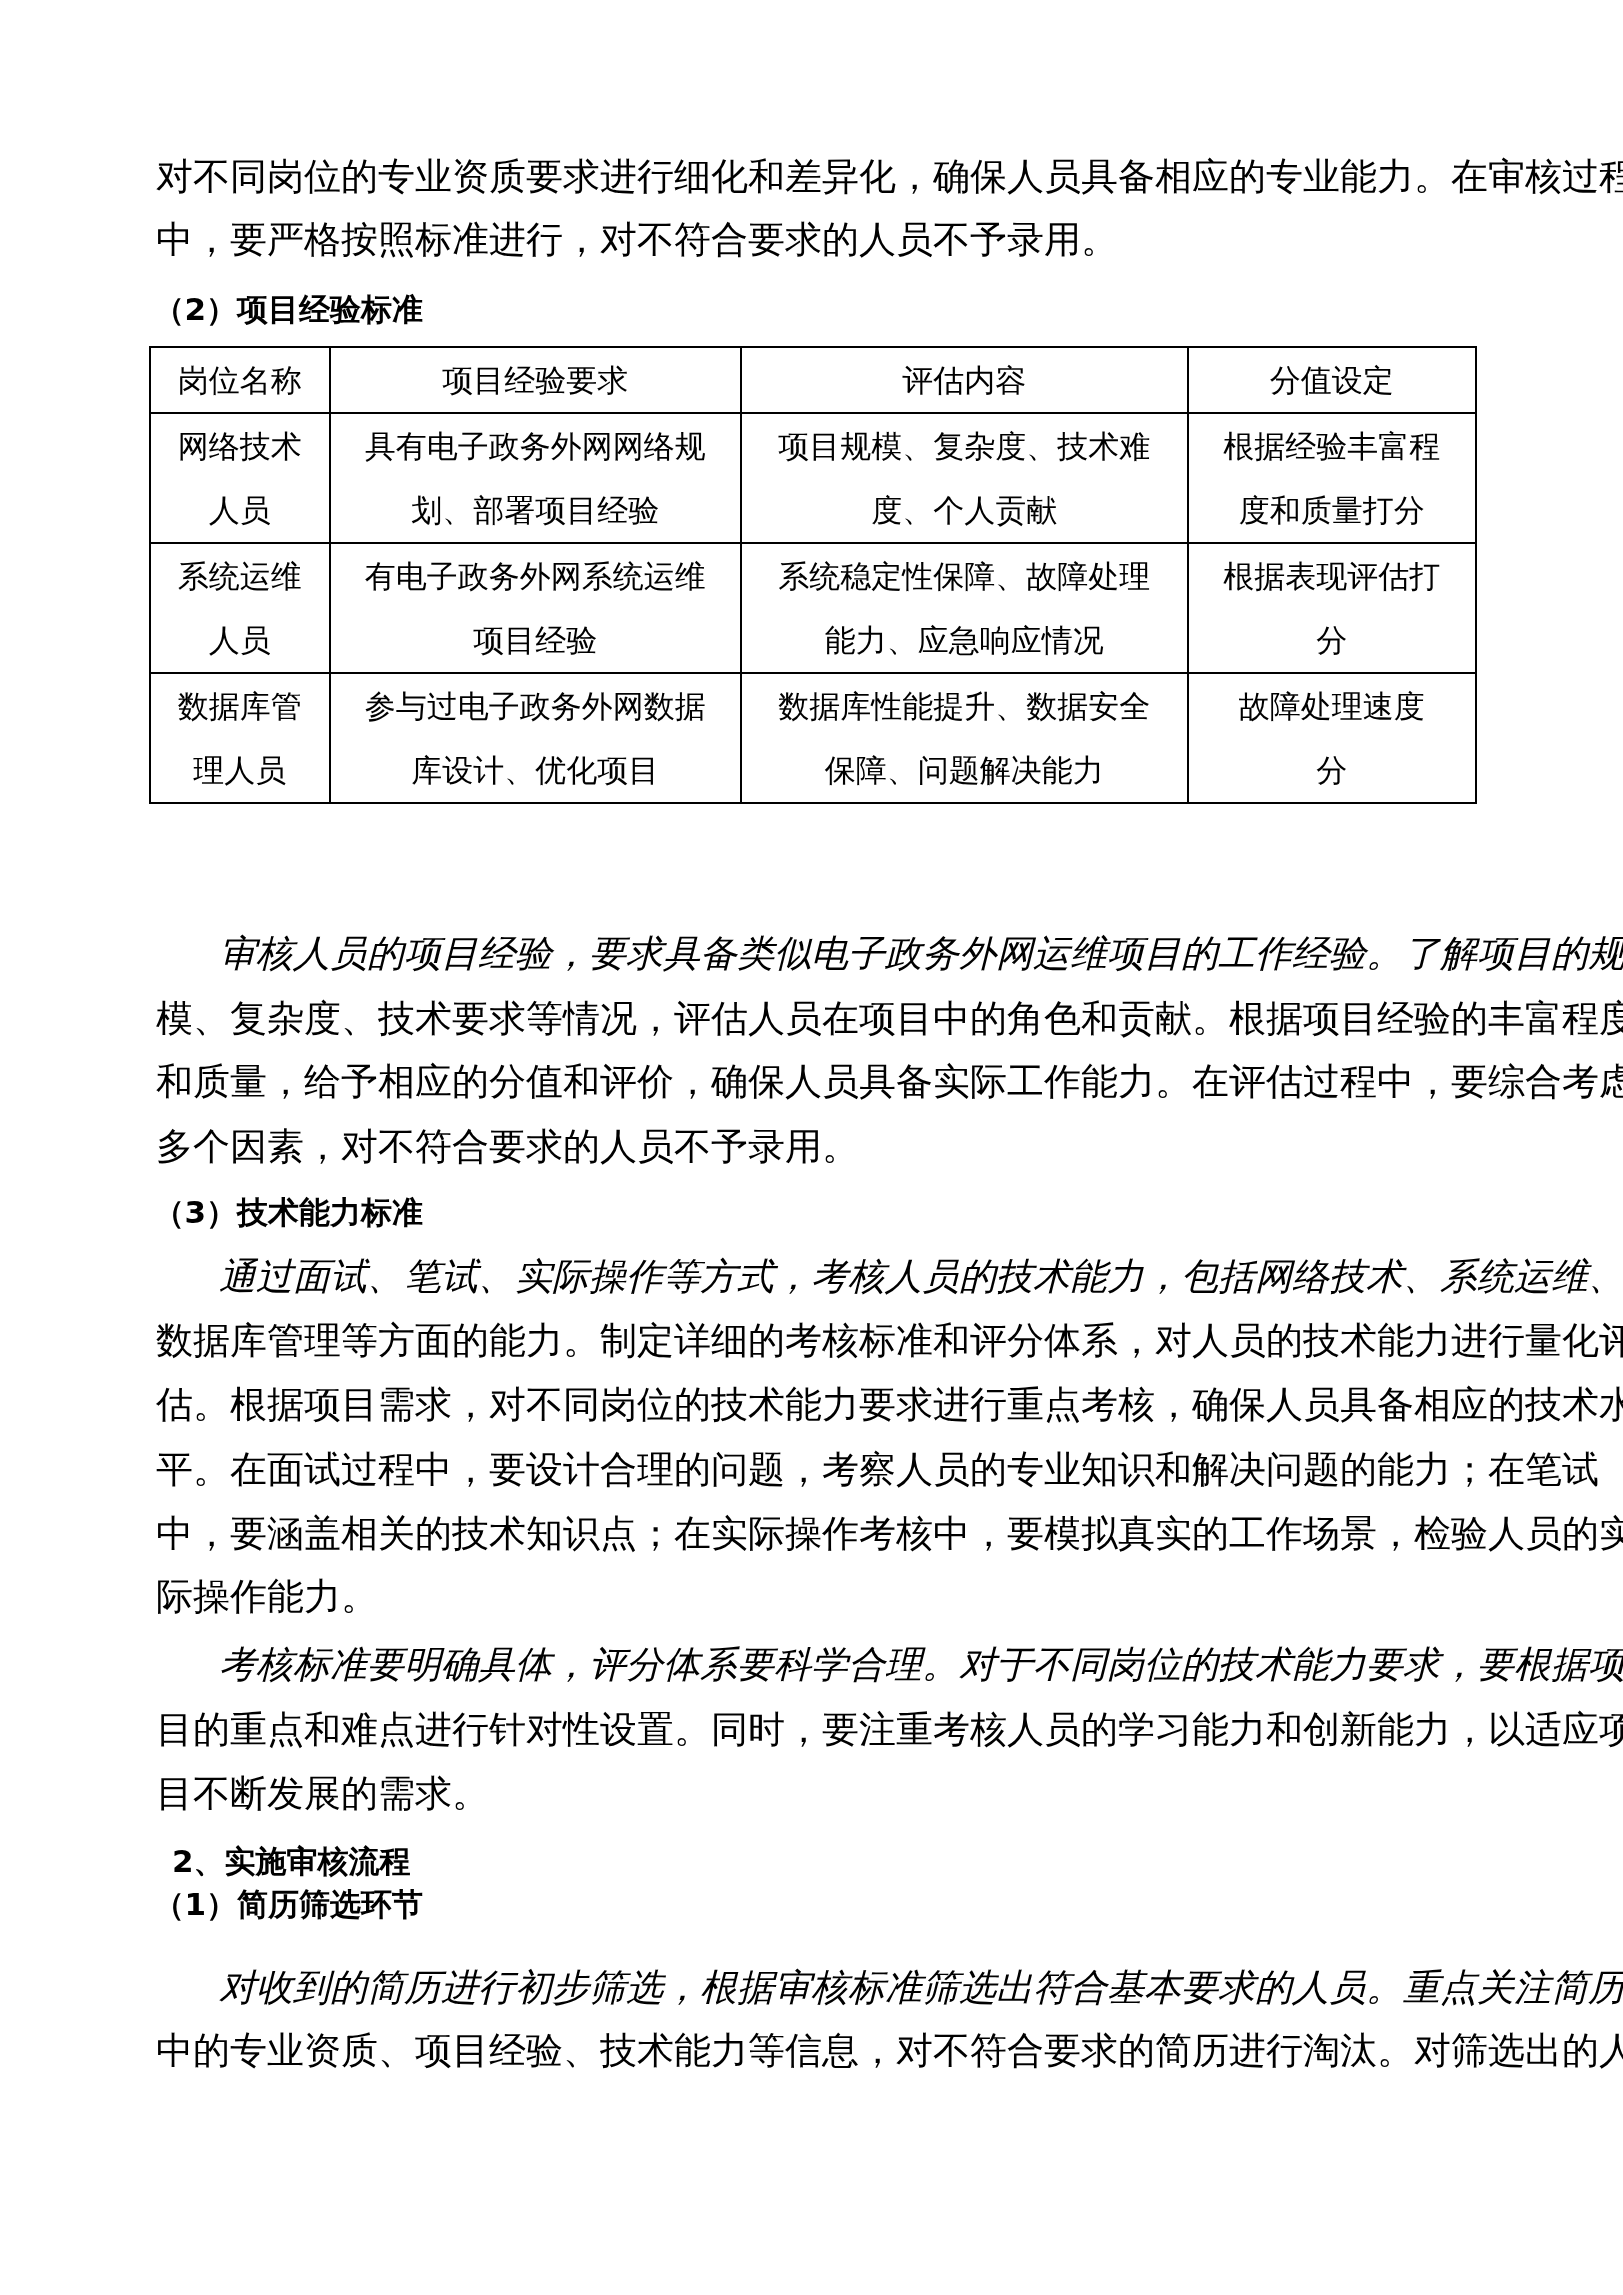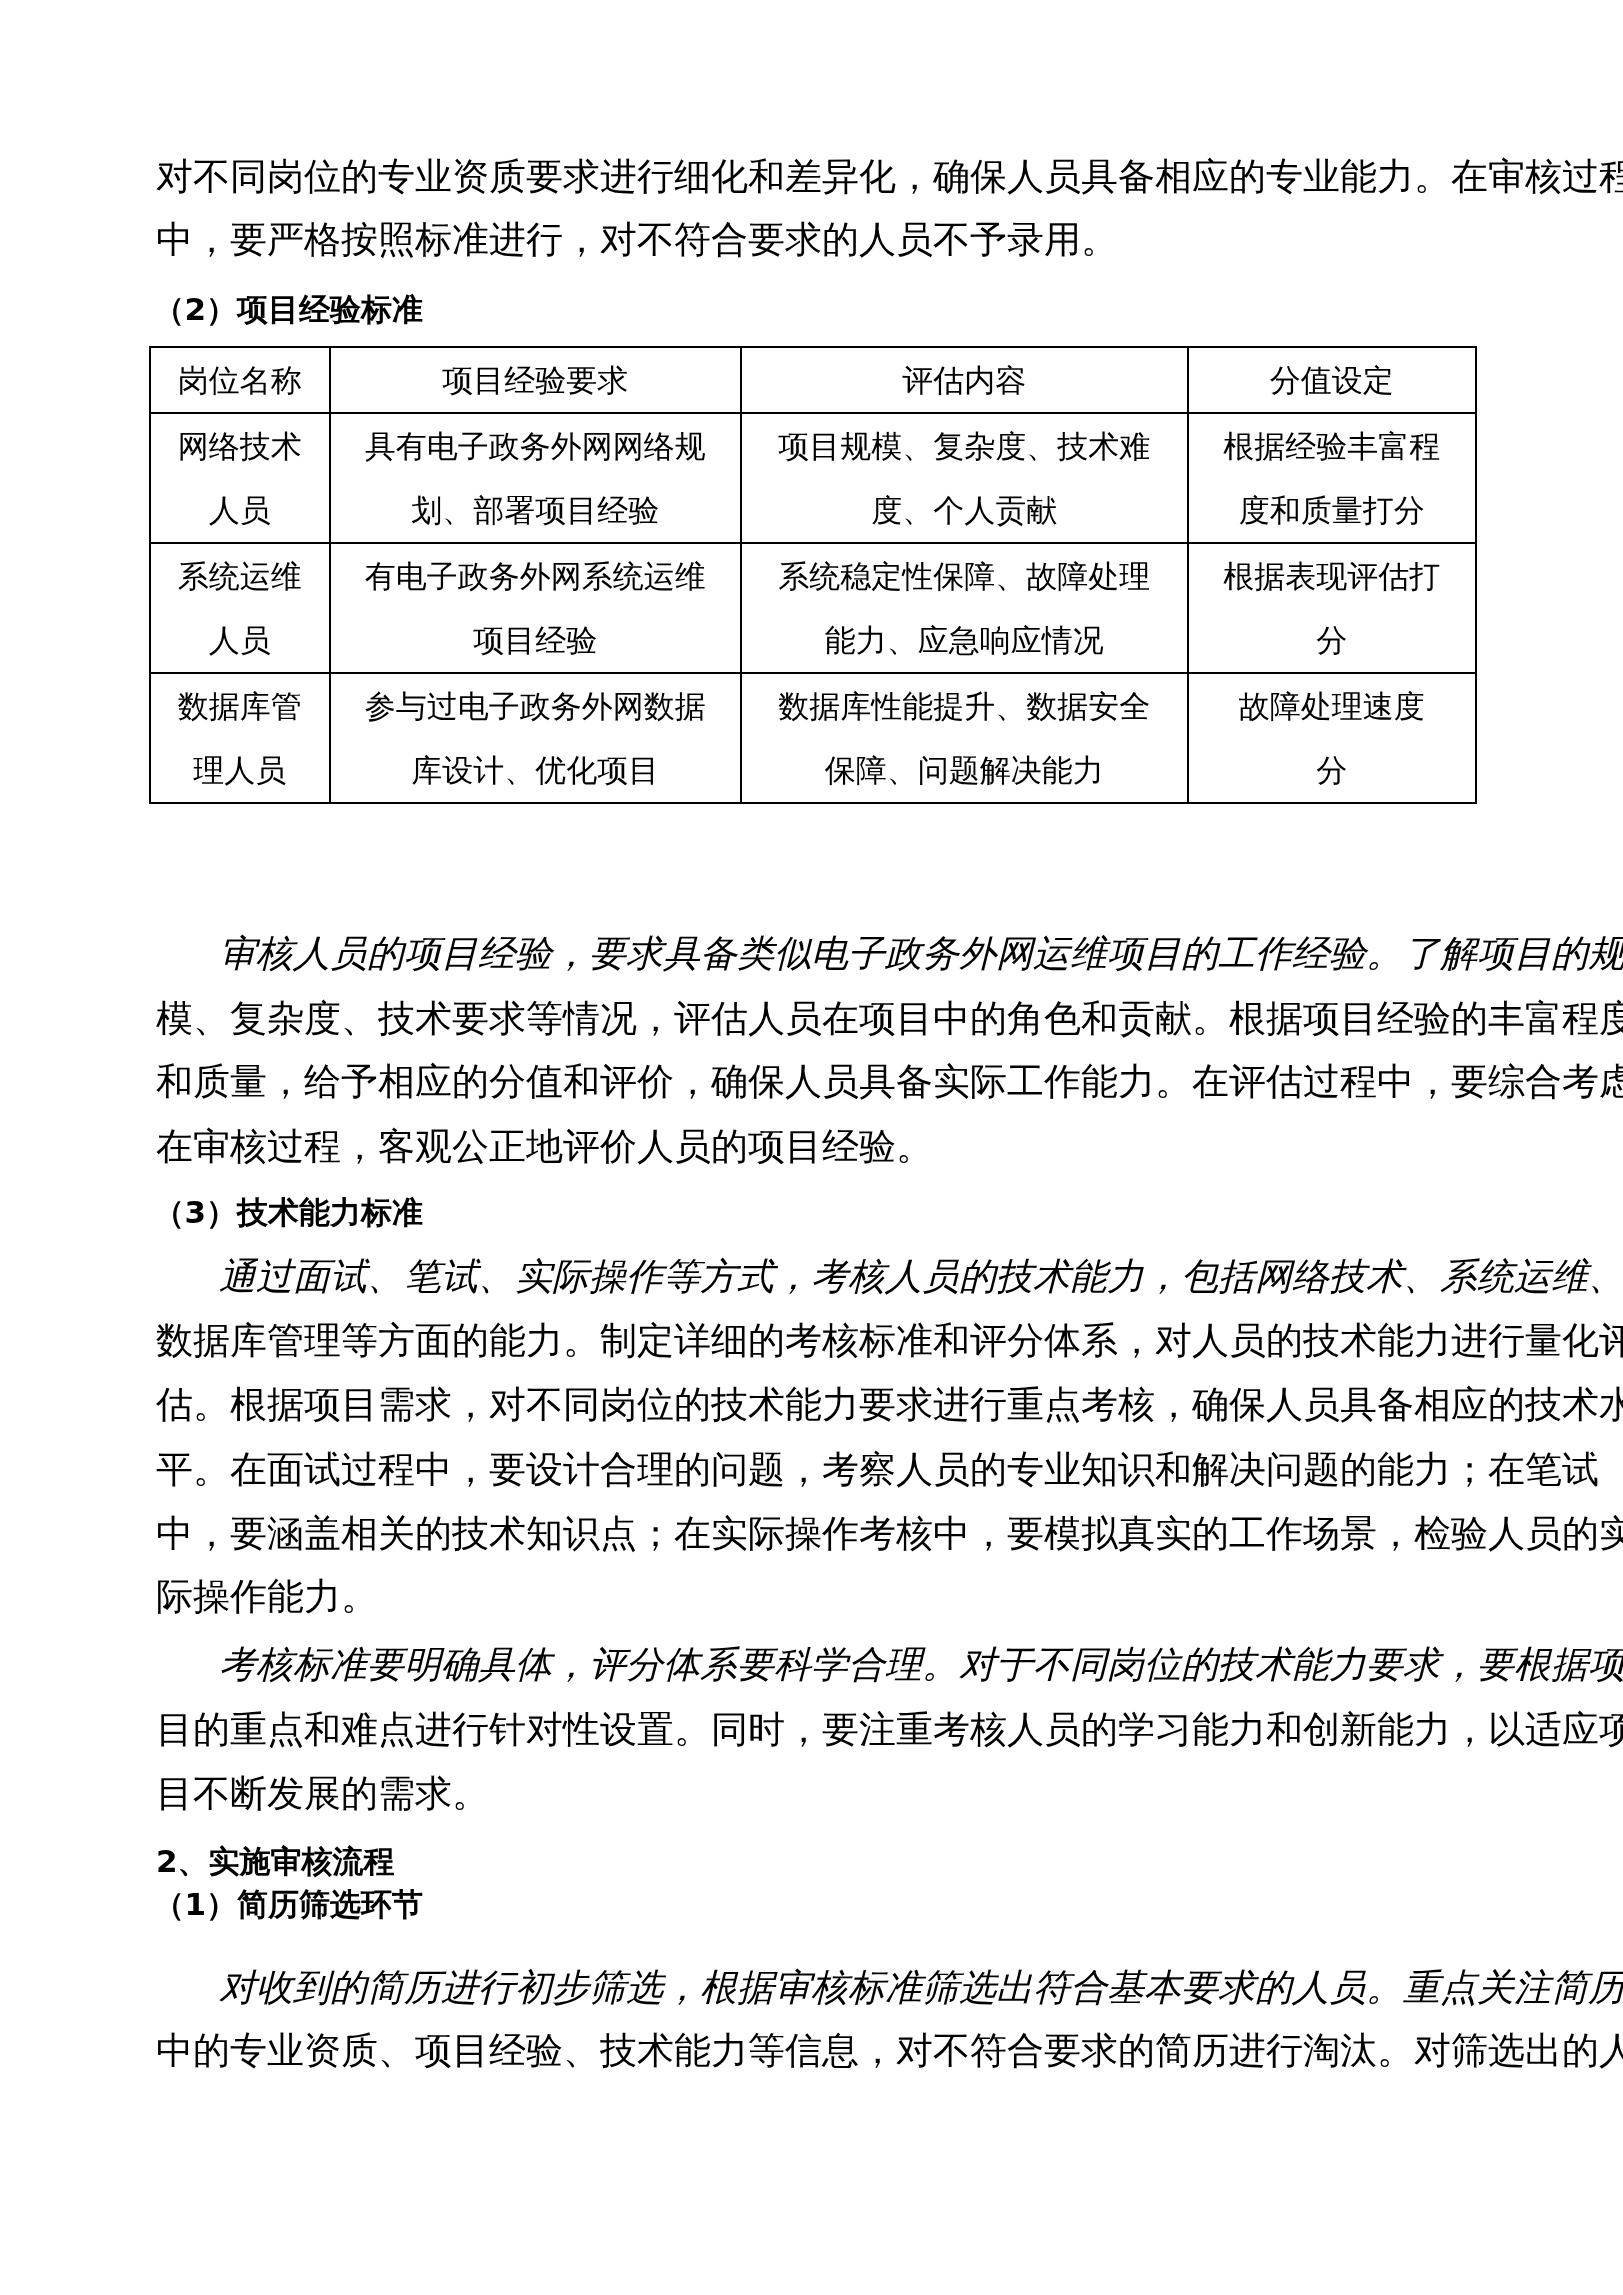--- a/index.html
+++ b/index.html
@@ -3,21 +3,21 @@
 <meta charset="utf-8">
 <style>
   html, body { margin: 0; padding: 0; background: #ffffff; }
   body { width: 1623px; height: 2295px; position: relative; overflow: hidden;
          font-family: "DejaVu Serif", "Liberation Serif", serif; color: #000; }
   .page { position: absolute; left: 156px; top: 0; width: 1318px; }
   .line { position: absolute; left: 0; width: 1318px; height: 64px; line-height: 64px;
           font-size: 37px; white-space: nowrap; text-align: justify; text-align-last: justify; }
   .line.last { text-align-last: left; }
   .line.indent { padding-left: 63px; width: 1255px; font-style: italic; }
-  .heading { position: absolute; left: 0; height: 64px; line-height: 64px; font-size: 31px;
+  .heading { position: absolute; left: 16px; height: 64px; line-height: 64px; font-size: 31px;
              font-weight: bold; font-family: "DejaVu Sans", "Liberation Sans", sans-serif; white-space: nowrap; }
   .heading.paren { left: -2.6px; }
   table.exp { position: absolute; left: -7.2px; top: 346px; width: 1326px; border-collapse: collapse;
               table-layout: fixed; font-size: 31px; }
   table.exp td { border: 2px solid #000; text-align: center; vertical-align: middle; padding: 0 3.9px;
                  line-height: 64px; word-break: break-all; margin-top: 32px; }
   table.exp tr.hdr td { height: 61px; }
   table.exp tr.row td { height: 125px; }
   .cell-line { display: block; white-space: nowrap; }
 </style>
@@ -98,21 +98,21 @@
             <span class="cell-line">故障处理速度</span>
             <span class="cell-line">分</span>
           </td>
     </tr>
   </tbody>
     </table>
 
   <div class="line indent" style="top:922px">审核人员的项目经验，要求具备类似电子政务外网运维项目的工作经验。了解项目的规</div>
   <div class="line" style="top:987px">模、复杂度、技术要求等情况，评估人员在项目中的角色和贡献。根据项目经验的丰富程度</div>
   <div class="line" style="top:1050px">和质量，给予相应的分值和评价，确保人员具备实际工作能力。在评估过程中，要综合考虑</div>
-  <div class="line last" style="top:1115px">在审核过程，客观公正地评价人员的项目经验。</div>
+  <div class="line last" style="top:1115px">多个因素，对不符合要求的人员不予录用。</div>
 
   <div class="heading paren" style="top:1180px">（3）技术能力标准</div>
 
   <div class="line indent" style="top:1245px">通过面试、笔试、实际操作等方式，考核人员的技术能力，包括网络技术、系统运维、</div>
   <div class="line" style="top:1309px">数据库管理等方面的能力。制定详细的考核标准和评分体系，对人员的技术能力进行量化评</div>
   <div class="line" style="top:1373px">估。根据项目需求，对不同岗位的技术能力要求进行重点考核，确保人员具备相应的技术水</div>
   <div class="line" style="top:1438px">平。在面试过程中，要设计合理的问题，考察人员的专业知识和解决问题的能力；在笔试</div>
   <div class="line" style="top:1502px">中，要涵盖相关的技术知识点；在实际操作考核中，要模拟真实的工作场景，检验人员的实</div>
   <div class="line last" style="top:1565px">际操作能力。</div>
 

